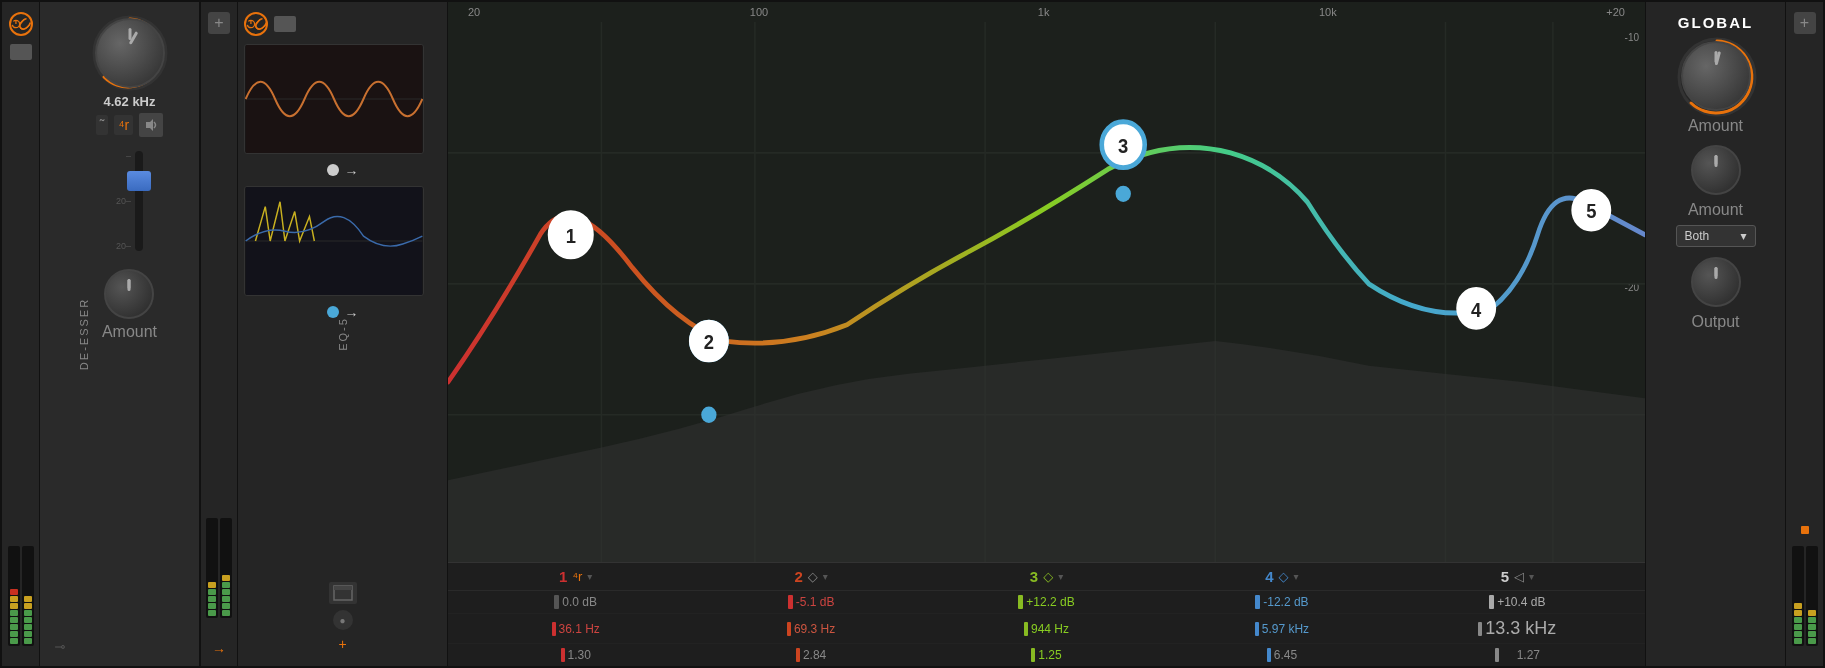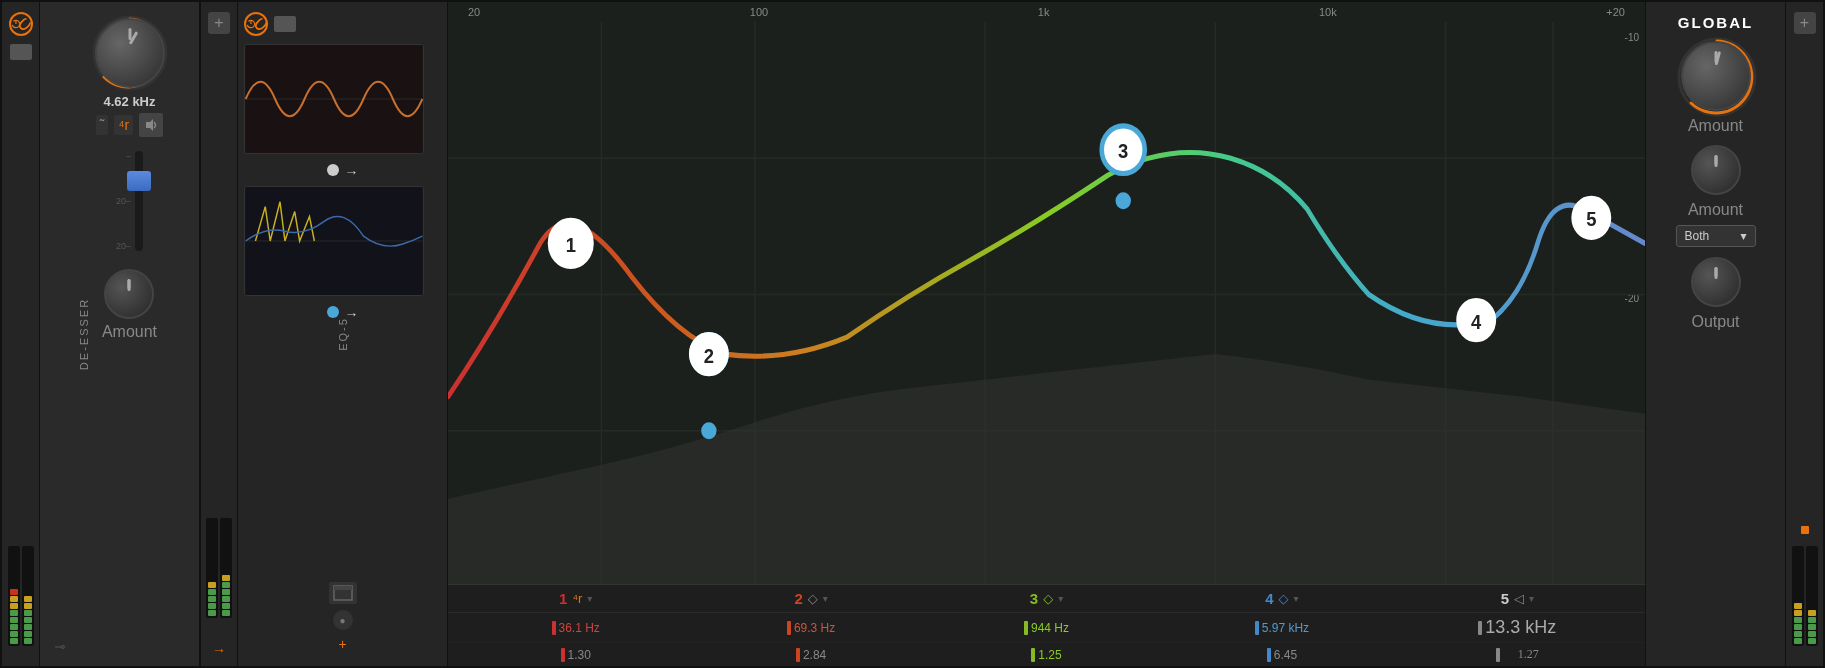--- a/index.html
+++ b/index.html
@@ -683,20 +683,42 @@
           <span style="color:#555;font-size:10px;cursor:pointer;">▾</span>
         </div>
 
         <div style="flex:1; display:flex; align-items:center; justify-content:center; gap:5px;">
           <span style="color:#cccccc;font-size:15px;font-weight:bold;cursor:pointer;">5</span>
           <span style="color:#888;font-size:13px;">◁</span>
           <span style="color:#555;font-size:10px;cursor:pointer;">▾</span>
         </div>
       </div>
 
+      <div style="display:flex; padding:4px 10px; border-bottom:1px solid #222;">
+        <div style="flex:1; display:flex; align-items:center; justify-content:center; gap:3px;">
+          <div class="param-dot dot-gray"></div>
+          <span style="color:#888;font-size:12px;">0.0 dB</span>
+        </div>
+        <div style="flex:1; display:flex; align-items:center; justify-content:center; gap:3px;">
+          <div class="param-dot dot-red"></div>
+          <span style="color:#cc4440;font-size:12px;">-5.1 dB</span>
+        </div>
+        <div style="flex:1; display:flex; align-items:center; justify-content:center; gap:3px;">
+          <div class="param-dot dot-green"></div>
+          <span style="color:#88cc22;font-size:12px;">+12.2 dB</span>
+        </div>
+        <div style="flex:1; display:flex; align-items:center; justify-content:center; gap:3px;">
+          <div class="param-dot dot-blue"></div>
+          <span style="color:#5599cc;font-size:12px;">-12.2 dB</span>
+        </div>
+        <div style="flex:1; display:flex; align-items:center; justify-content:center; gap:3px;">
+          <div class="param-dot dot-white"></div>
+          <span style="color:#aaaaaa;font-size:12px;">+10.4 dB</span>
+        </div>
+      </div>
 
       <div style="display:flex; padding:4px 10px; border-bottom:1px solid #222;">
         <div style="flex:1; display:flex; align-items:center; justify-content:center; gap:3px;">
           <div style="width:4px;height:14px;background:#cc3030;border-radius:1px;"></div>
           <span style="color:#cc4440;font-size:12px;">36.1 Hz</span>
         </div>
         <div style="flex:1; display:flex; align-items:center; justify-content:center; gap:3px;">
           <div style="width:4px;height:14px;background:#cc4420;border-radius:1px;"></div>
           <span style="color:#cc5540;font-size:12px;">69.3 Hz</span>
         </div>
@@ -724,21 +746,21 @@
           <span style="color:#888;font-size:12px;">2.84</span>
         </div>
         <div style="flex:1; display:flex; align-items:center; justify-content:center; gap:3px;">
           <div style="width:4px;height:14px;background:#88bb22;border-radius:1px;"></div>
           <span style="color:#88cc22;font-size:12px;">1.25</span>
         </div>
         <div style="flex:1; display:flex; align-items:center; justify-content:center; gap:3px;">
           <div style="width:4px;height:14px;background:#4488cc;border-radius:1px;"></div>
           <span style="color:#888;font-size:12px;">6.45</span>
         </div>
-        <div style="flex:1; display:flex; align-items:center; justify-content:center; gap:18px;font-family:Liberation Serif, serif;">
+        <div style="flex:1; display:flex; align-items:center; justify-content:center; gap:18px;">
           <div style="width:4px;height:14px;background:#888;border-radius:1px;"></div>
           <span style="color:#888;font-size:12px;">1.27</span>
         </div>
       </div>
 
     </div>
   </div>
 
   <div class="global-panel">
     <div class="global-title" style="padding-top:4px;">GLOBAL</div>

